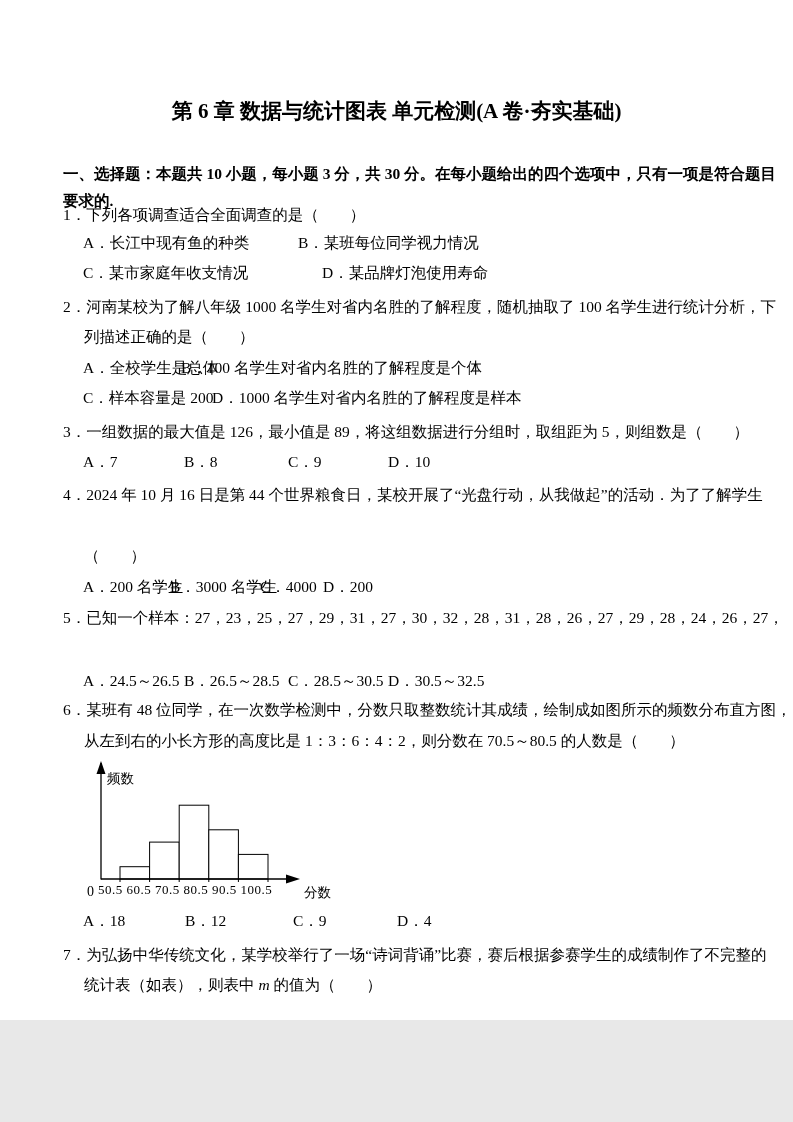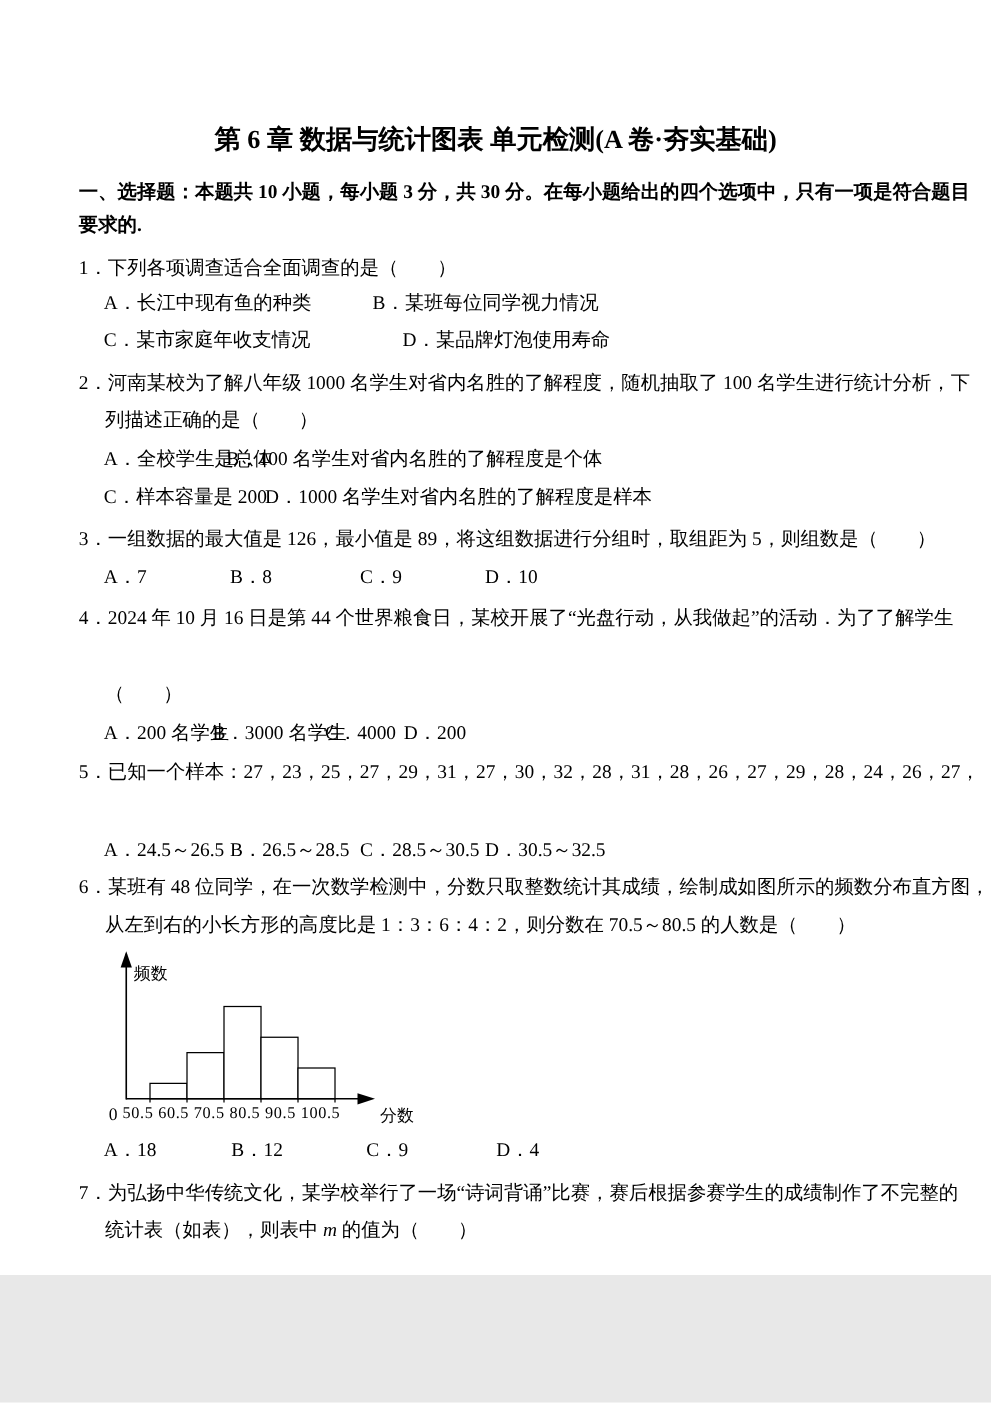--- a/index.html
+++ b/index.html
@@ -23,21 +23,21 @@
     left:0;top:0;
     width:793px;height:21px;
   }
   .opt{
     position:absolute;
     top:0;
     white-space:pre;
     font-size:15.5px;
     line-height:21px;
   }
-  .b{font-weight:bold;}
+  .b{font-weight:bold;margin-top:20px;}
   .title{
     position:absolute;
     top:98px;left:0;width:793px;
     text-align:center;
     font-size:21px;
     font-weight:bold;
     line-height:26px;
     white-space:pre;
   }
   .var{font-style:italic;}

